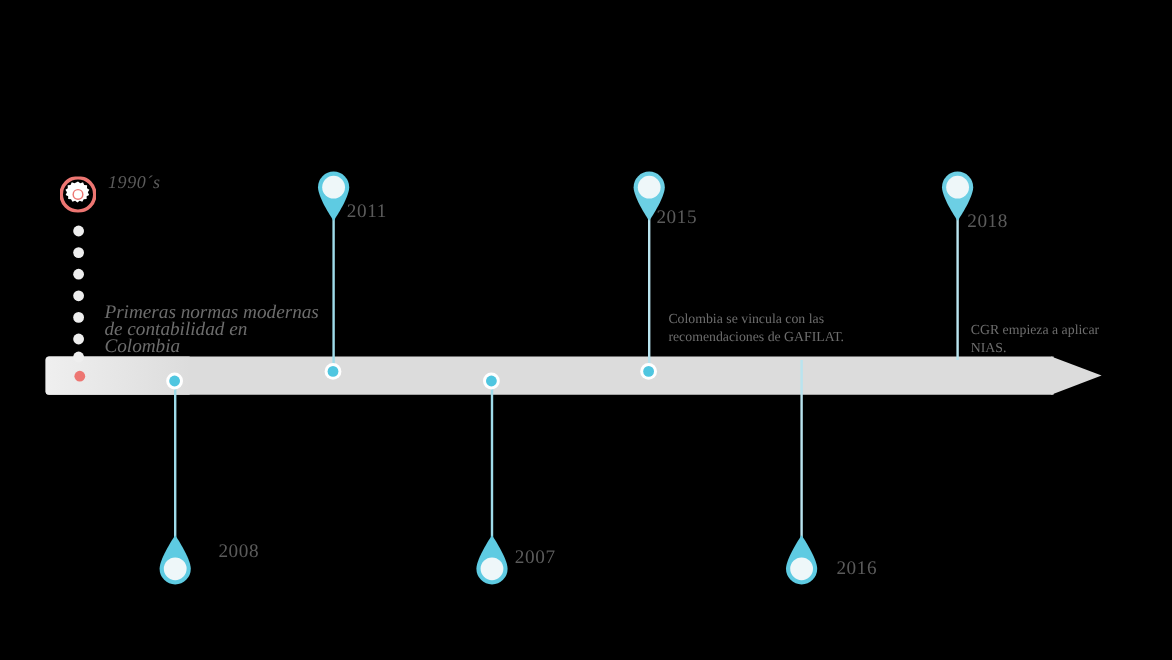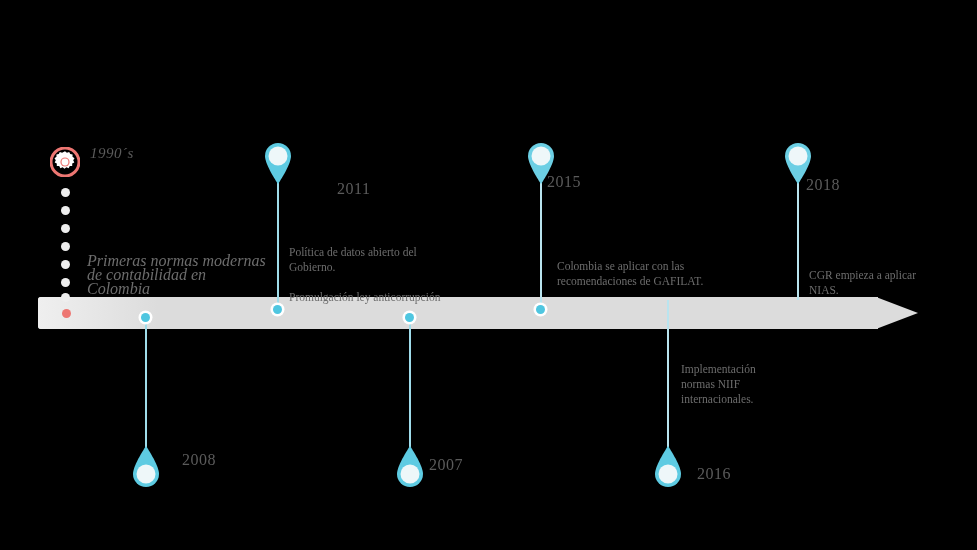--- a/index.html
+++ b/index.html
@@ -185,36 +185,32 @@
 de contabilidad en Colombia</div>
 
   <div class="connector" style="left:277px; top:182px; height:128px;"></div>
   <div class="conn-dot" style="left:273px; top:305px;"></div>
   <div class="pin" style="left:261px; top:139px;">
     <svg width="34" height="46" viewBox="0 0 34 46">
       <path d="M17 45 C17 45 4 26 4 17 A13 13 0 1 1 30 17 C30 26 17 45 17 45 Z" fill="#5ecbe2"></path>
       <circle cx="17" cy="17" r="9.5" fill="#eef7f9"></circle>
     </svg>
   </div>
-  <div class="year-label" style="left:289px; top:180px;margin-left:48px;">2011</div>
-  <div class="desc" style="left:289px; top:245px; width:185px;">Política de datos abierto del
-Gobierno.
-
-Promulgación ley anticorrupción</div>
+  <div class="year-label" style="left:289px; top:168px;">2011</div>
 
   <div class="connector pale" style="left:540px; top:182px; height:128px;"></div>
   <div class="conn-dot" style="left:536px; top:305px;"></div>
   <div class="pin" style="left:524px; top:139px;">
     <svg width="34" height="46" viewBox="0 0 34 46">
       <path d="M17 45 C17 45 4 26 4 17 A13 13 0 1 1 30 17 C30 26 17 45 17 45 Z" fill="#6ccfe4"></path>
       <circle cx="17" cy="17" r="9.5" fill="#eef7f9"></circle>
     </svg>
   </div>
   <div class="year-label" style="left:547px; top:173px;">2015</div>
-  <div class="desc" style="left:557px; top:259px; width:195px;">Colombia se aplicar con las
+  <div class="desc" style="left:557px; top:259px; width:195px;">Colombia se vincula con las
 recomendaciones de GAFILAT.</div>
 
   <div class="connector pale" style="left:797px; top:182px; height:118px;"></div>
   <div class="pin" style="left:781px; top:139px;">
     <svg width="34" height="46" viewBox="0 0 34 46">
       <path d="M17 45 C17 45 4 26 4 17 A13 13 0 1 1 30 17 C30 26 17 45 17 45 Z" fill="#6ccfe4"></path>
       <circle cx="17" cy="17" r="9.5" fill="#eef7f9"></circle>
     </svg>
   </div>
   <div class="year-label" style="left:806px; top:176px;">2018</div>
@@ -242,17 +238,14 @@
   <div class="year-label" style="left:429px; top:456px;">2007</div>
 
   <div class="connector pale" style="left:667px; top:300px; height:157px;"></div>
   <div class="pin" style="left:651px; top:445px;">
     <svg width="34" height="46" viewBox="0 0 34 46">
       <path d="M17 1 C17 1 30 20 30 29 A13 13 0 1 1 4 29 C4 20 17 1 17 1 Z" fill="#5ecbe2"></path>
       <circle cx="17" cy="29" r="9.5" fill="#eef7f9"></circle>
     </svg>
   </div>
   <div class="year-label" style="left:697px; top:465px;">2016</div>
-  <div class="desc" style="left:681px; top:362px; width:150px;">Implementación
-normas NIIF
-internacionales.</div>
 
 </div>
 
 </body></html>

